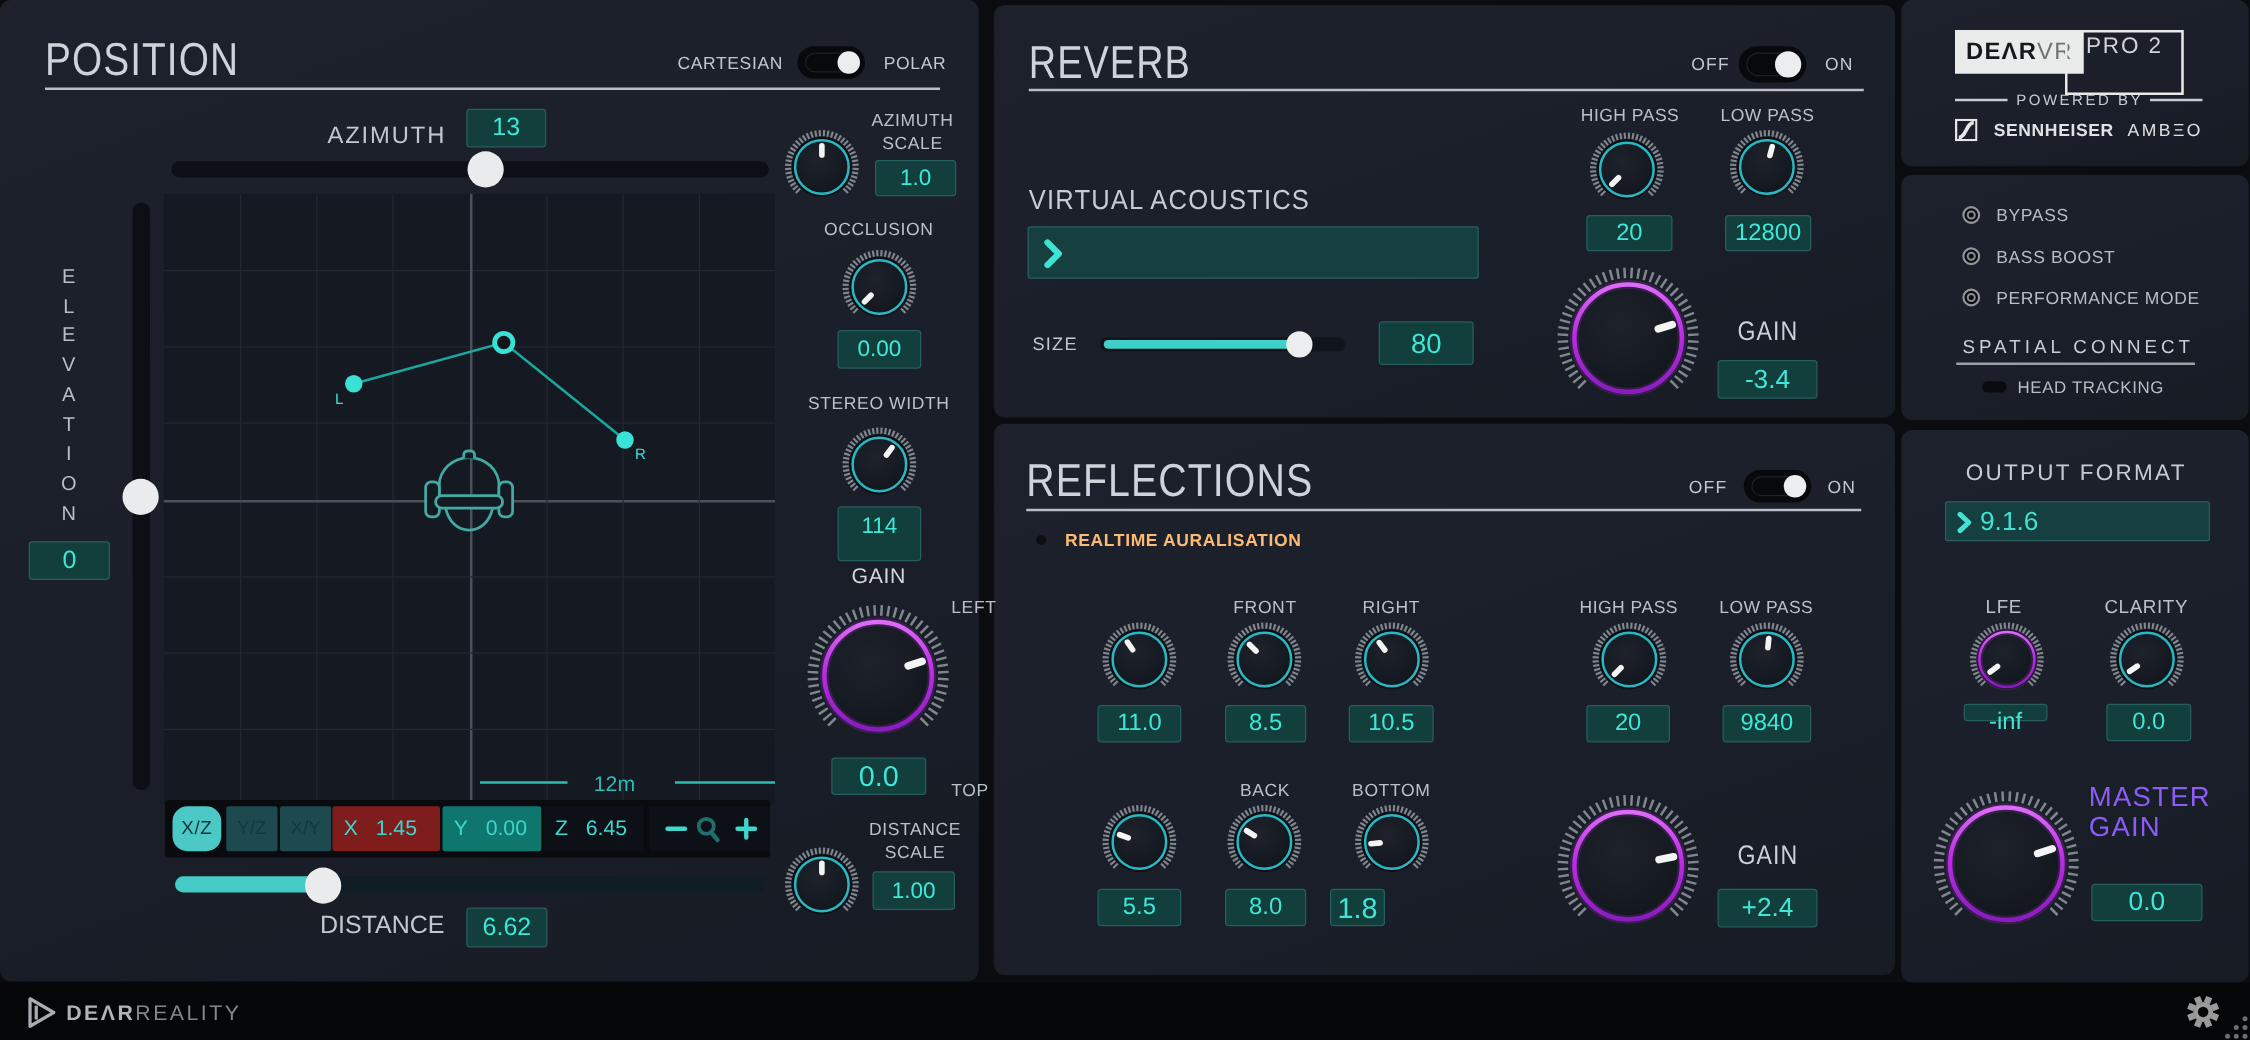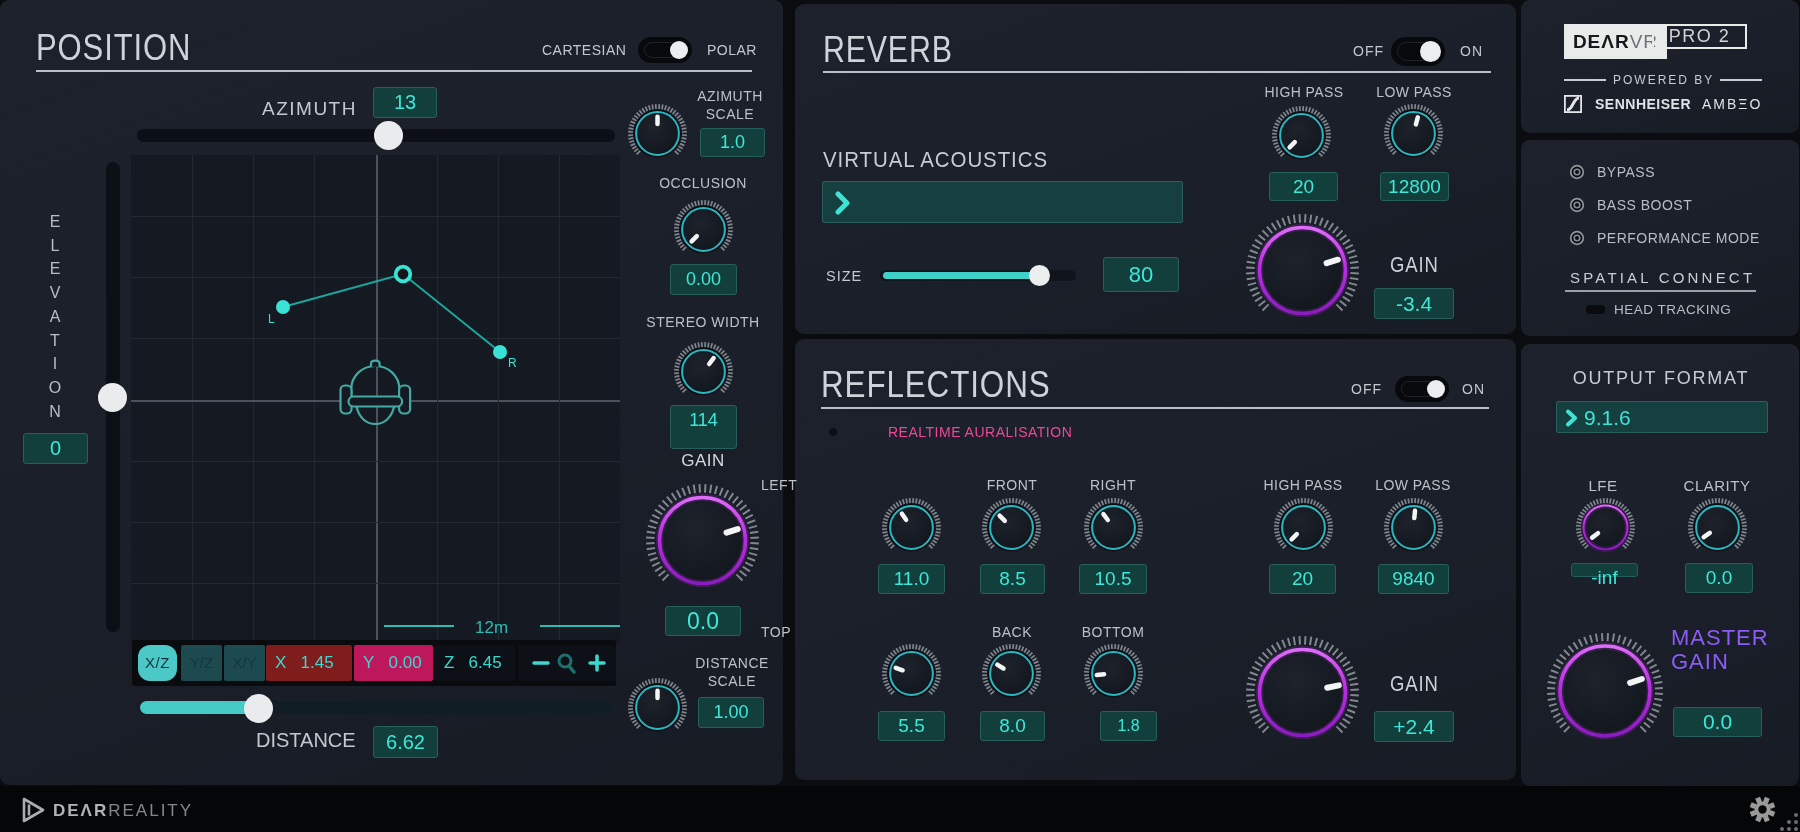--- a/index.html
+++ b/index.html
@@ -72,21 +72,21 @@
     </div>
 <div style="position:absolute;left:181px;top:645px;width:41px;height:36px;background:#1d4a4e;border-radius:2px">
       <div style="text-align:center;line-height:36px;font-size:15px;color:#14383f">Y/Z</div>
     </div>
 <div style="position:absolute;left:224px;top:645px;width:41px;height:36px;background:#1d4a4e;border-radius:2px">
       <div style="text-align:center;line-height:36px;font-size:15px;color:#14383f">X/Y</div>
     </div>
 <div style="position:absolute;left:266px;top:645px;width:86px;height:36px;background:#7f1d1d;border-radius:2px">
       <div style="line-height:36px;font-size:17px;color:#3cd8ce;padding-left:9px">X&nbsp;&nbsp;&nbsp;1.45</div>
     </div>
-<div style="position:absolute;left:354px;top:645px;width:79px;height:36px;background:#be185d;border-radius:2px">
+<div style="position:absolute;left:354px;top:645px;width:79px;height:36px;background:#0f766e;border-radius:2px">
       <div style="line-height:36px;font-size:17px;color:#3cd8ce;padding-left:9px">Y&nbsp;&nbsp;&nbsp;0.00</div>
     </div>
 <div style="position:absolute;left:435px;top:645px;width:80px;height:36px;background:#0d1117;border-radius:2px">
       <div style="line-height:36px;font-size:17px;color:#3cd8ce;padding-left:9px">Z&nbsp;&nbsp;&nbsp;6.45</div>
     </div>
 <div style="position:absolute;left:519px;top:645px;width:97px;height:36px;background:#0d1117;border-radius:2px"><svg width="97" height="36" viewBox="0 0 97 36">
         <path d="M15 18h14" stroke="#3cd8ce" stroke-width="3.5" stroke-linecap="round"></path>
         <circle cx="46" cy="16" r="6" fill="none" stroke="#1e6f6d" stroke-width="3"></circle>
         <path d="M50 21l5 6" stroke="#1e6f6d" stroke-width="3.5" stroke-linecap="round"></path>
         <path d="M71 18h14M78 11v14" stroke="#3cd8ce" stroke-width="3.5" stroke-linecap="round"></path>
@@ -287,21 +287,21 @@
 <div class="vb" style="left:1374px;top:288px;width:80px;height:31px;font-size:21px;line-height:29px">-3.4</div>
 <div class="lb" style="left:821px;top:364px;font-size:37px;color:#ced2d9;letter-spacing:1px;transform:scaleX(0.85);transform-origin:0 50%">REFLECTIONS</div>
 <div style="position:absolute;left:821px;top:407px;width:668px;height:2px;background:#b9bec8"></div>
 <div class="lb" style="left:1351px;top:381px;font-size:14px;color:#c3c8cf;letter-spacing:1px;font-weight:400">OFF</div>
 <div style="position:absolute;left:1395px;top:376px;width:54px;height:26px;background:#08090c;border-radius:13.0px">
       <div style="position:absolute;left:6px;top:5px;right:6px;bottom:5px;border:1px solid #1e2126;border-radius:26px"></div>
       <div style="position:absolute;right:4px;top:4.0px;width:18px;height:18px;background:#ebedee;border-radius:50%"></div>
     </div>
 <div class="lb" style="left:1462px;top:381px;font-size:14px;color:#c3c8cf;letter-spacing:1px;font-weight:400">ON</div>
 <div style="position:absolute;left:829px;top:428px;width:8px;height:8px;border-radius:50%;background:#0d0f13"></div>
-<div class="lb" style="left:888px;top:424px;font-size:14px;color:#ec4899;letter-spacing:0.5px;font-weight:400">REALTIME AURALISATION</div>
+<div class="lb" style="left:852px;top:424px;font-size:14px;color:#fdba74;letter-spacing:0.5px;font-weight:700">REALTIME AURALISATION</div>
 <div class="lb" style="left:761px;top:477px;width:300px;text-align:left;font-size:14px;color:#bcc1c8;letter-spacing:0.5px">LEFT</div>
 <div class="lb" style="left:862px;top:477px;width:300px;text-align:center;font-size:14px;color:#bcc1c8;letter-spacing:0.5px">FRONT</div>
 <div class="lb" style="left:963px;top:477px;width:300px;text-align:center;font-size:14px;color:#bcc1c8;letter-spacing:0.5px">RIGHT</div>
 <svg style="position:absolute;left:880px;top:496px" width="63" height="63" viewBox="0 0 63 63">
       <defs>
         <radialGradient id="f9" cx="42%" cy="36%" r="75%">
           <stop offset="0%" stop-color="#1e232b"></stop>
           <stop offset="55%" stop-color="#171c24"></stop>
           <stop offset="100%" stop-color="#10141a"></stop>
         </radialGradient>
@@ -455,21 +455,21 @@
         </linearGradient>
       </defs>
       <path d="M14.2 48.8L10.6 52.4M12.2 46.6L8.3 49.7M10.5 44.2L6.3 46.8M9.2 41.6L4.6 43.6M8.1 38.8L3.3 40.3M7.4 35.9L2.5 36.8M7.0 33.0L2.1 33.3M7.0 30.0L2.1 29.7M7.4 27.1L2.5 26.2M8.1 24.2L3.3 22.7M9.2 21.4L4.6 19.4M10.5 18.8L6.3 16.2M12.2 16.4L8.3 13.3M14.2 14.2L10.6 10.6M16.4 12.2L13.3 8.3M18.8 10.5L16.2 6.3M21.4 9.2L19.4 4.6M24.2 8.1L22.7 3.3M27.1 7.4L26.2 2.5M30.0 7.0L29.7 2.1M33.0 7.0L33.3 2.1M35.9 7.4L36.8 2.5M38.8 8.1L40.3 3.3M41.6 9.2L43.6 4.6M44.2 10.5L46.8 6.3M46.6 12.2L49.7 8.3M48.8 14.2L52.4 10.6M50.8 16.4L54.7 13.3M52.5 18.8L56.7 16.2M53.8 21.4L58.4 19.4M54.9 24.2L59.7 22.7M55.6 27.1L60.5 26.2M56.0 30.0L60.9 29.7M56.0 33.0L60.9 33.3M55.6 35.9L60.5 36.8M54.9 38.8L59.7 40.3M53.8 41.6L58.4 43.6M52.5 44.2L56.7 46.8M50.8 46.6L54.7 49.7M48.8 48.8L52.4 52.4" stroke="#9ba0a8" stroke-width="1.7" opacity="0.8" fill="none"></path>
       <circle cx="31.5" cy="31.5" r="24" fill="#0b0e13"></circle>
       <circle cx="31.5" cy="31.5" r="21" fill="url(#f16)"></circle>
       <circle cx="31.5" cy="31.5" r="21.4" fill="none" stroke="#29b7c2" stroke-width="2.0"></circle>
       <path d="M22.1 32.3L14.8 33.0" stroke="#f3f4f4" stroke-width="4.5" stroke-linecap="round"></path>
     </svg>
 <div class="vb" style="left:878px;top:711px;width:67px;height:30px;font-size:19px;line-height:28px">5.5</div>
 <div class="vb" style="left:980px;top:711px;width:65px;height:30px;font-size:19px;line-height:28px">8.0</div>
-<div class="vb" style="left:1100px;top:711px;width:57px;height:30px;font-size:16px;line-height:28px">1.8</div>
+<div class="vb" style="left:1064px;top:711px;width:44px;height:30px;font-size:23px;line-height:28px">1.8</div>
 <svg style="position:absolute;left:1244px;top:634px" width="117" height="117" viewBox="0 0 117 117">
       <defs>
         <radialGradient id="f17" cx="42%" cy="36%" r="75%">
           <stop offset="0%" stop-color="#1e232b"></stop>
           <stop offset="55%" stop-color="#171c24"></stop>
           <stop offset="100%" stop-color="#10141a"></stop>
         </radialGradient>
         <linearGradient id="m17" x1="0" y1="0" x2="0" y2="1">
           <stop offset="0%" stop-color="#dd6cf7"></stop>
           <stop offset="45%" stop-color="#bb2ee2"></stop>
@@ -482,21 +482,21 @@
       <circle cx="58.5" cy="58.5" r="43" fill="none" stroke="#a82cdc" stroke-width="7.1" opacity="0.22"></circle>
       <circle cx="58.5" cy="58.5" r="43" fill="none" stroke="url(#m17)" stroke-width="3.6"></circle>
       <path d="M83.2 53.7L94.8 51.4" stroke="#f3f4f4" stroke-width="6" stroke-linecap="round"></path>
     </svg>
 <div class="lb" style="left:1390px;top:672px;font-size:21.5px;color:#ccd1d8;letter-spacing:1px;font-weight:400;transform:scaleX(0.86);transform-origin:0 50%">GAIN</div>
 <div class="vb" style="left:1374px;top:711px;width:80px;height:31px;font-size:21px;line-height:29px">+2.4</div>
 <div style="position:absolute;left:1564px;top:24px;width:103px;height:35px;background:#e9ebeb;display:flex;align-items:center;justify-content:center">
       <span style="font-size:19px;font-weight:700;color:#16181b;letter-spacing:1px">DEΛR</span>
       <span style="font-size:19px;color:#6f7275;letter-spacing:1px">VR</span>
     </div>
-<div style="position:absolute;left:1652px;top:24px;width:95px;height:25px;border:2px solid #e9ebeb;box-sizing:border-box;display:flex;align-items:flex-end;justify-content:center">
+<div style="position:absolute;left:1652px;top:24px;width:95px;height:52px;border:2px solid #e9ebeb;box-sizing:border-box;display:flex;align-items:flex-start;justify-content:center">
       <span style="font-size:18px;color:#d0d3d7;letter-spacing:1.5px">PRO 2</span>
     </div>
 <div style="position:absolute;left:1564px;top:79px;width:42px;height:2px;background:#c8ccd2"></div>
 <div class="lb" style="left:1613px;top:73px;font-size:12px;color:#c8ccd2;letter-spacing:2px;font-weight:400">POWERED BY</div>
 <div style="position:absolute;left:1720px;top:79px;width:42px;height:2px;background:#c8ccd2"></div>
 <svg style="position:absolute;left:1564px;top:95px" width="18" height="18" viewBox="0 0 18 18">
       <rect x="0.9" y="0.9" width="16.2" height="16.2" fill="none" stroke="#e3e5e8" stroke-width="1.8"></rect>
       <path d="M3 15c6 0 6-12 12-12" fill="none" stroke="#e3e5e8" stroke-width="3"></path>
     </svg>
 <div class="lb" style="left:1595px;top:96px;font-size:14px;font-weight:700;color:#dfe2e6;letter-spacing:0.5px">SENNHEISER</div>

